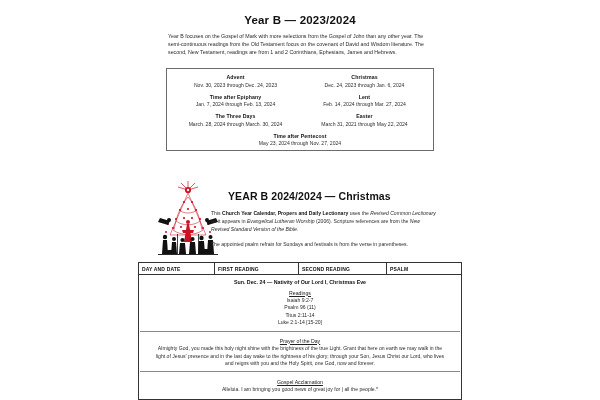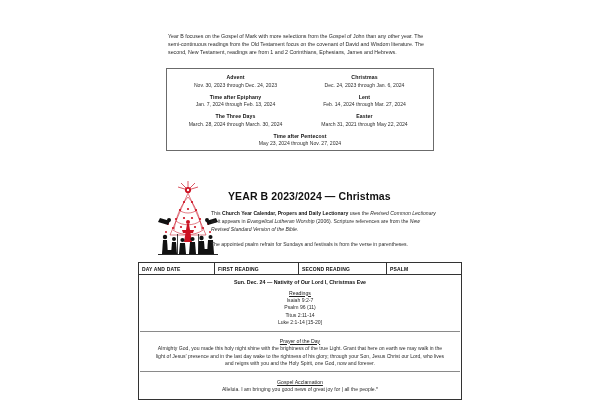--- a/index.html
+++ b/index.html
@@ -177,20 +177,21 @@
     height: 0;
     border-top: 1px solid #8a8a8a;
     margin: 0 1px;
   }
 </style>
 </head>
 <body>
 
 <div class="page-one">
 
+  <div class="doc-title">Year B — 2023/2024</div>
 
   <div class="intro-para">Year B focuses on the Gospel of Mark with more selections from the Gospel of John than any other year. The semi-continuous readings from the Old Testament focus on the covenant of David and Wisdom literature. The second, New Testament, readings are from 1 and 2 Corinthians, Ephesians, James and Hebrews.</div>
 
   <div class="seasons-box">
     <div class="seasons-grid">
 
       <div class="season-cell">
         <div class="season-name">Advent</div>
         <div class="season-range">Nov. 30, 2023 through Dec. 24, 2023</div>
       </div>
@@ -296,21 +297,21 @@
         <path d="M13 70 L20 70 L20 74 L13 74 Z"></path>
         <path d="M48 69 L56 69 L56 74 L48 74 Z"></path>
 
         <rect x="23" y="54" width="0.8" height="20"></rect>
         <rect x="44" y="54" width="0.8" height="20"></rect>
       </g>
 
       <rect x="4" y="74" width="60" height="0.9" fill="#111"></rect>
     </svg>
 
-    <div class="masthead-title">YEAR B 2023/2024 — Christmas</div>
+    <div class="masthead-title">YEAR B 2024/2024 — Christmas</div>
 
     <div class="masthead-body">
       <p><span>This </span><span class="b">Church Year Calendar, Propers and Daily Lectionary</span><span> uses the </span><span class="i">Revised Common Lectionary</span><span> as it appears in </span><span class="i">Evangelical Lutheran Worship</span><span> (2006). Scripture references are from the </span><span class="i">New Revised Standard Version of the Bible</span><span>.</span></p>
       <p>The appointed psalm refrain for Sundays and festivals is from the verse in parentheses.</p>
     </div>
   </div>
 
   <div class="lect-table">
 
     <div class="lect-head">

